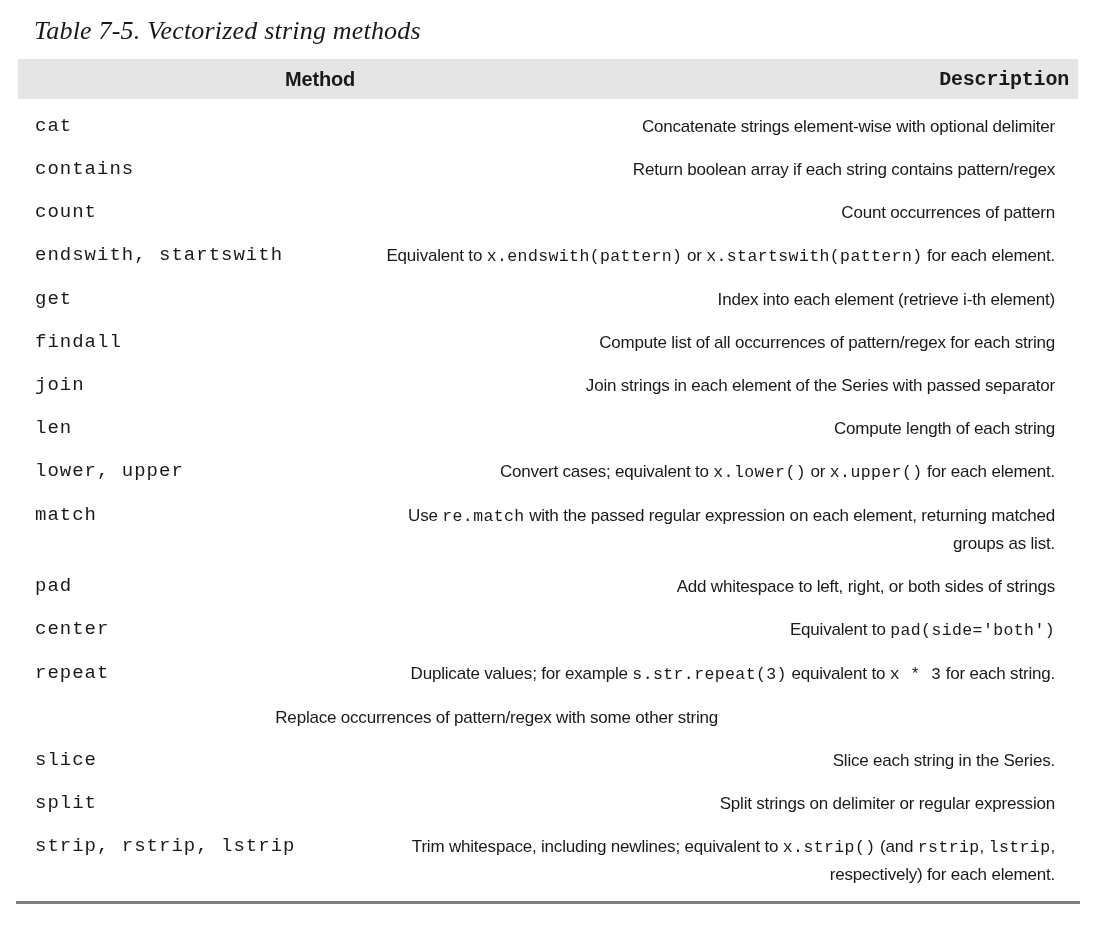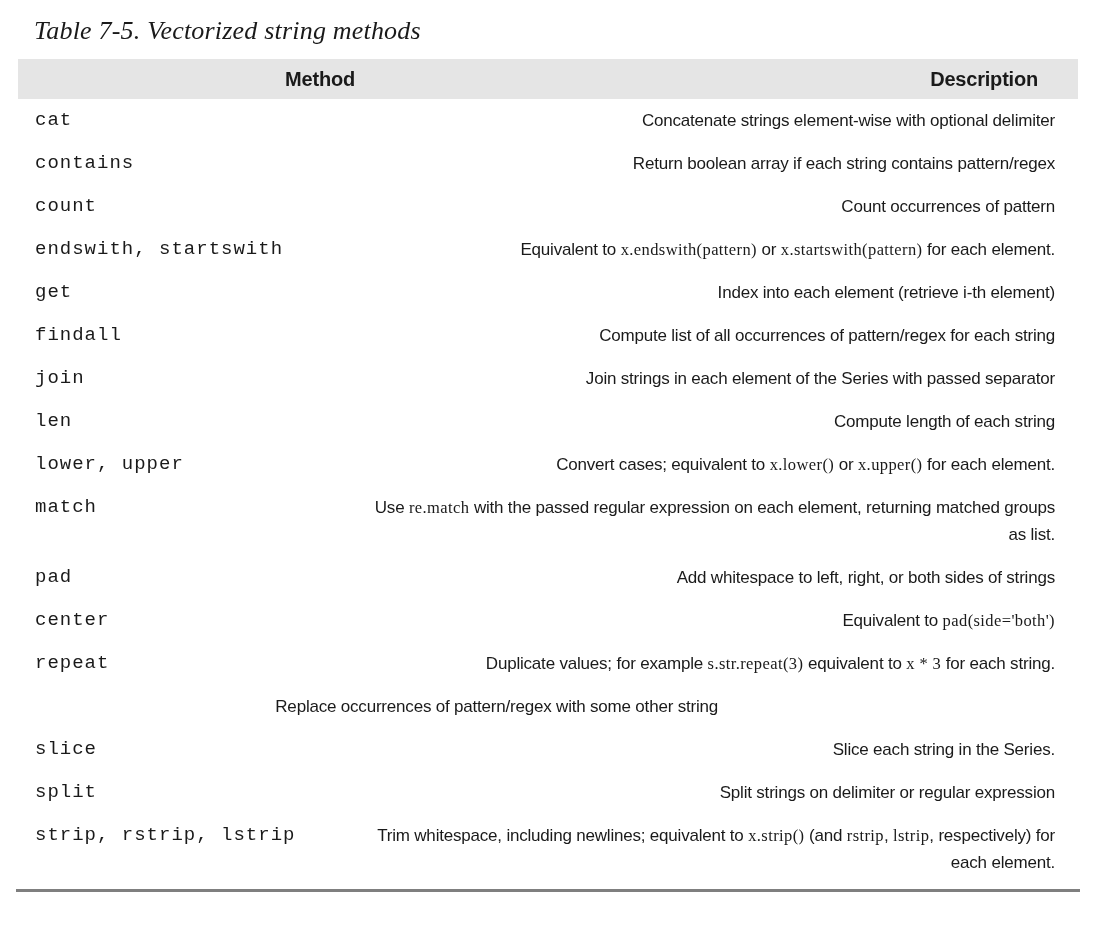--- a/index.html
+++ b/index.html
@@ -37,23 +37,25 @@
     letter-spacing: -0.2px;
     text-align: right;
   }
   .col-method {
     width: 337px;
     padding-left: 17px;
     flex-shrink: 0;
   }
   .col-desc {
     flex: 1;
-    padding-right: 40px;
+    padding-right: 9px;
+    font-family: Liberation Mono, monospace;
   }
   .tbody {
+    padding-top: 6px;
   }
   .tr {
     display: flex;
     padding: 8px 0;
   }
   .td-method {
     width: 337px;
     padding-left: 17px;
     flex-shrink: 0;
     font-family: "Liberation Mono", monospace;
@@ -64,21 +66,21 @@
   }
   .td-desc {
     flex: 1;
     max-width: 700px;
     font-size: 17px;
     letter-spacing: -0.2px;
     line-height: 27px;
     text-align: right;
   }
   .td-desc .code {
-    font-family: Liberation Serif, serif;
+    font-family: Liberation Mono, monospace;
     font-size: 16.5px;
     letter-spacing: 0.4px;
   }
   .bottom-rule {
     width: 1064px;
     height: 0;
     border-top: 3px solid #7f7f7f;
     margin-top: 5px;
     margin-left: -2px;
   }

